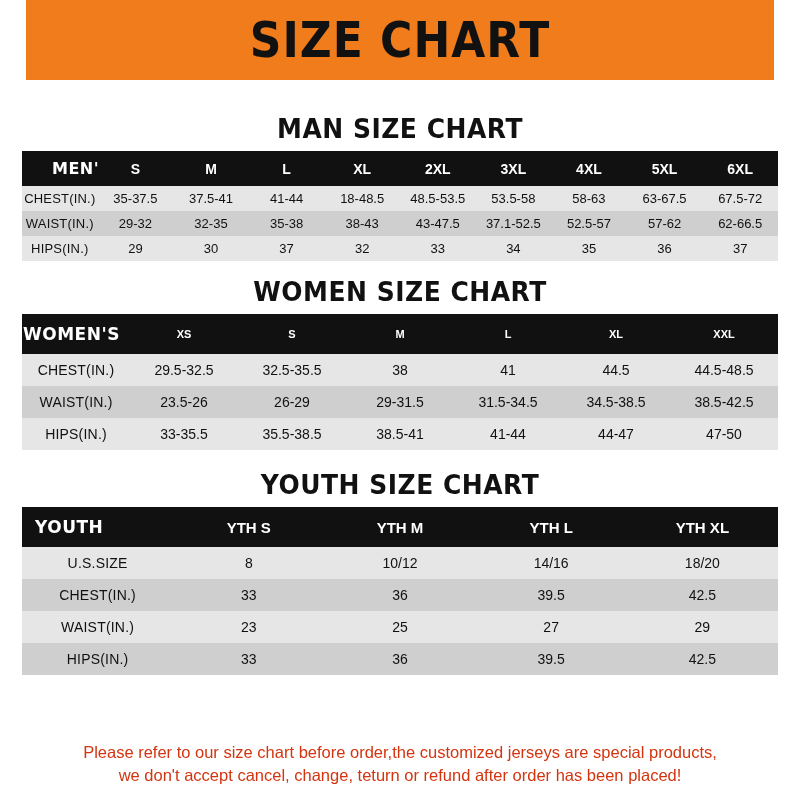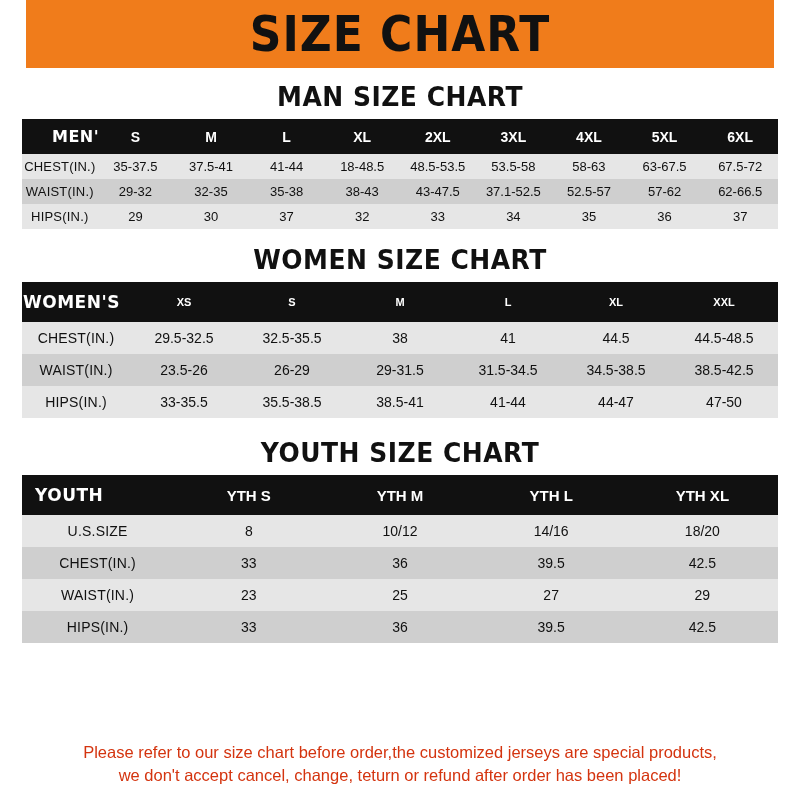--- a/index.html
+++ b/index.html
@@ -18,21 +18,21 @@
     width: 800px;
     height: 800px;
     box-sizing: border-box;
     background: #ffffff;
     display: flex;
     flex-direction: column;
   }
   
   .banner {
     position: relative;
-    height: 68px;
+    height: 80px;
     background: #f07c1b;
     display: flex;
     align-items: center;
     justify-content: center;
   }
   .banner-title {
     font-family: "DejaVu Sans", sans-serif;
     font-weight: bold;
     font-size: 44px;
     letter-spacing: 1px;
@@ -51,20 +51,21 @@
   .banner-stripe-left { left: 0; }
   .banner-stripe-right { right: 0; }
 
   
   .content {
     flex: 1;
     padding: 0 22px;
     box-sizing: border-box;
     display: flex;
     flex-direction: column;
+    margin-top: 20px;
   }
   .section-title {
     text-align: center;
     font-family: "DejaVu Sans", sans-serif;
     font-weight: bold;
     font-size: 25px;
     color: #111111;
     letter-spacing: 0.5px;
     margin: 14px 0 8px 0;
     transform: scaleY(1.08);

